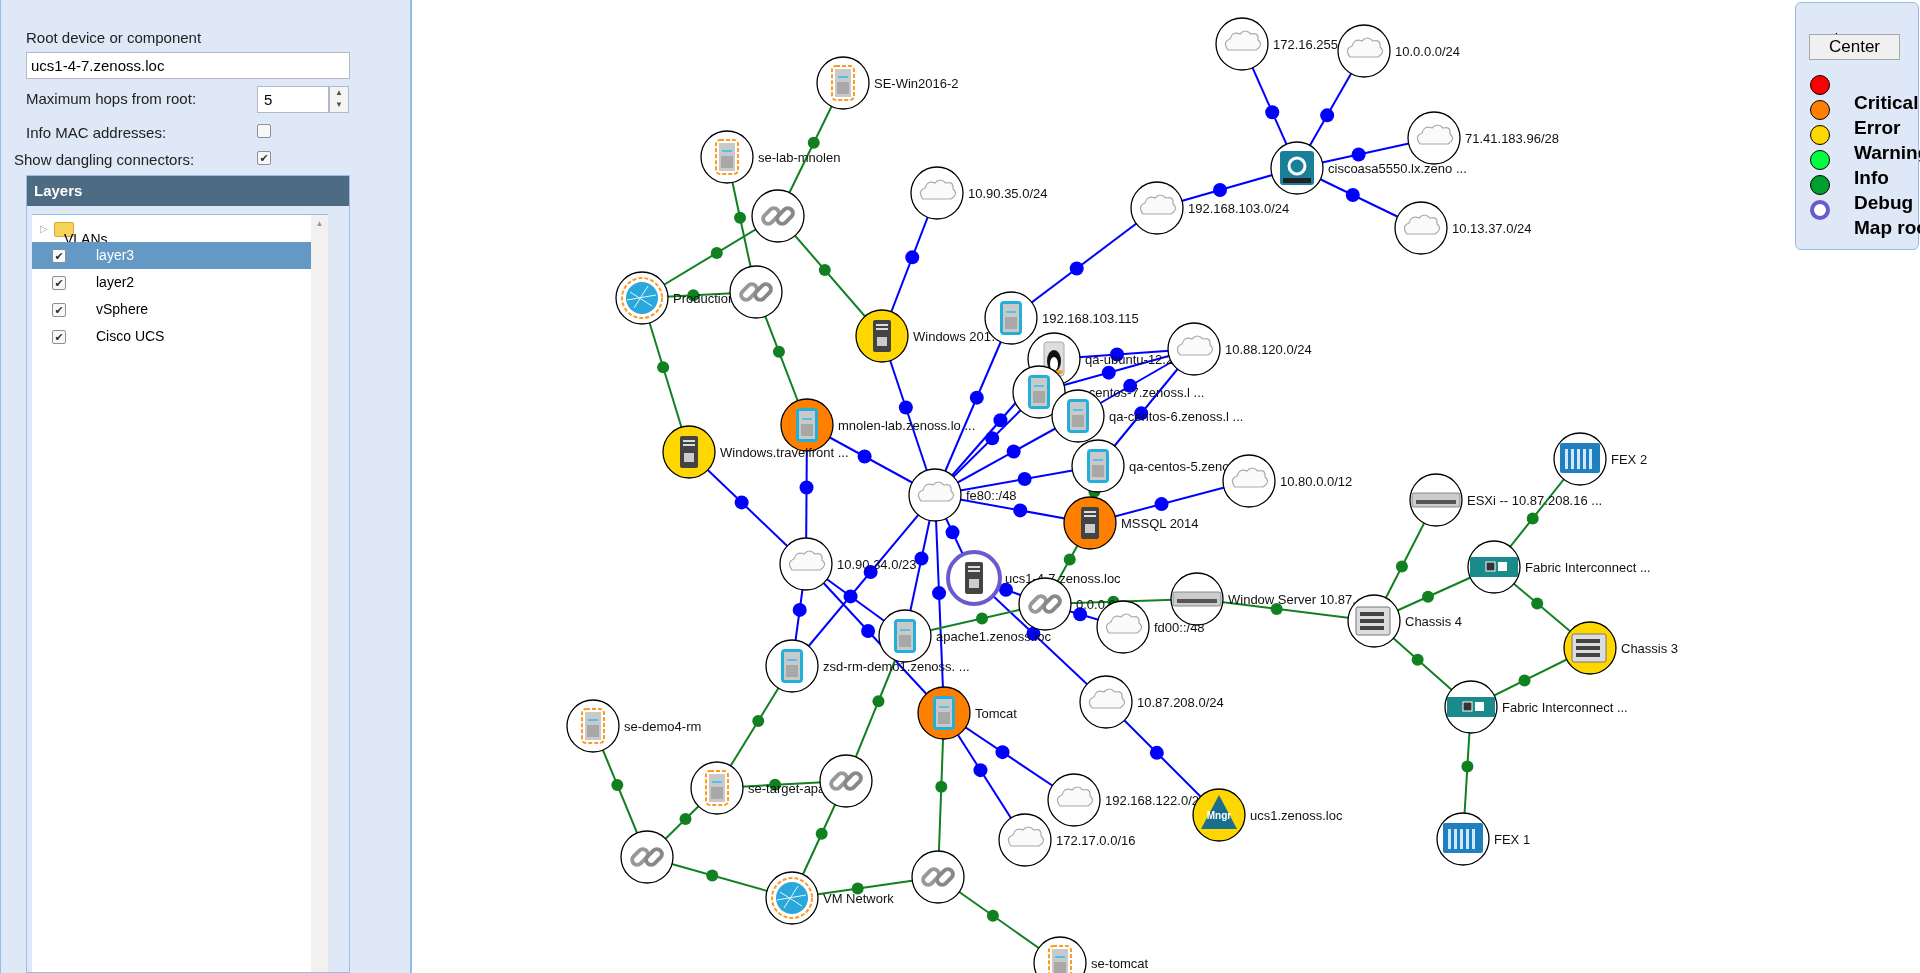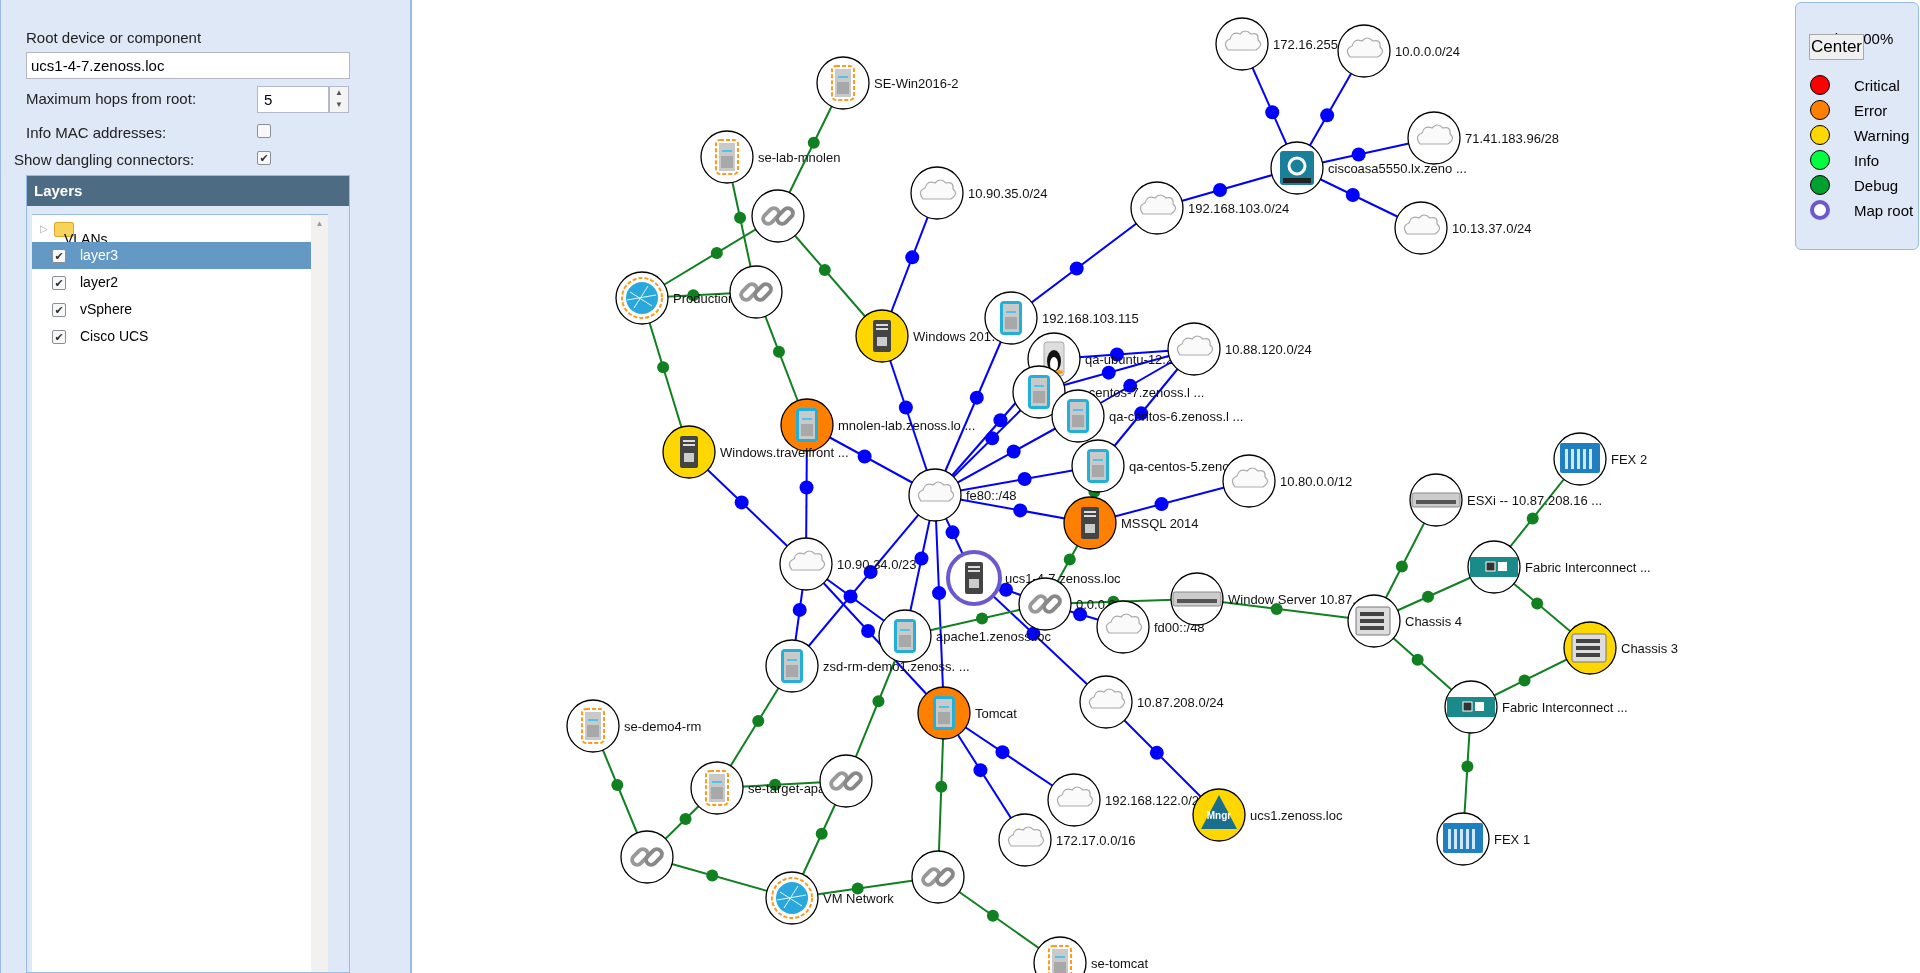--- a/index.html
+++ b/index.html
@@ -16,32 +16,32 @@
   .cb { position:absolute; width:14px; height:14px; border:1px solid #8a8f99; background:#f8f8f8; border-radius:2px; box-sizing:border-box;
     font-size:11px; line-height:12px; text-align:center; color:#333; }
   #layers-panel { position:absolute; left:25px; top:175px; width:324px; height:798px; border:1px solid #99bbe8; background:#dfe8f6; box-sizing:border-box; }
   #layers-header { height:30px; background:#4d6b82; color:#fff; font-weight:bold; font-size:15px; line-height:30px; padding-left:7px; }
   #layers-body { position:absolute; left:5px; top:38px; width:296px; bottom:0; background:#fff; border-top:1px solid #99bbe8; }
   #layers-scroll { position:absolute; right:0; top:0; width:17px; bottom:0; background:#f2f1f0; }
   #layers-scroll .up { font-size:8px; color:#999; text-align:center; margin-top:4px; }
   .tree-row { position:absolute; left:0; width:296px; height:27px; line-height:27px; font-size:14px; }
   .tree-row.sel { background:#6399c4; color:#fff; }
   .tree-row .cb { top:7px; left:20px; }
-  .tree-row .txt { position:absolute; left:48px; }
+  .tree-row .txt { position:absolute; left:64px; }
   #vlans-row .arrow { position:absolute; left:8px; font-size:10px; color:#aaa; }
   #vlans-row .folder { position:absolute; left:22px; top:7px; width:18px; height:13px; background:#f7d35b; border:1px solid #d9a82a; border-radius:2px; }
   #vlans-row .txt { left:32px;margin-top:11px; }
 
   #legend { position:absolute; left:1795px; top:2px; width:124px; height:248px; background:#dfe8f6; border:1px solid #99bbe8; border-radius:6px; box-sizing:border-box; }
   #scale-text { position:absolute; left:13px; top:12px; font-size:15px;margin-top:15px; }
-  #center-btn { position:absolute; left:13px; top:31px; width:55px; height:26px; background:#f0f0f0; border:1px solid #a8a8a8; font-size:17px;
+  #center-btn { position:absolute; left:13px; top:31px; width:91px; height:26px; background:#f0f0f0; border:1px solid #a8a8a8; font-size:17px;
     font-family:"Liberation Sans", sans-serif; padding:0; }
   .leg-row { position:absolute; left:14px; height:24px; }
   .leg-dot { position:absolute; left:0; top:0; width:20px; height:20px; border-radius:50%; border:1px solid #000; box-sizing:border-box; }
-  .leg-txt { position:absolute; left:44px; top:2px; font-size:15px; white-space:nowrap; }
+  .leg-txt { position:absolute; left:44px; top:17px; font-size:19px; white-space:nowrap;font-weight:bold; }
 
   #graph { position:absolute; left:374px; top:0; width:1420px; height:973px; }
   .node-label { font-size:13px; fill:#111; font-family:"Liberation Sans", sans-serif; }
 </style>
 </head>
 <body>
 
 <div id="sidebar">
   <span class="lbl" style="left:25px;top:29px;">Root device or component</span>
   <input id="root-input" type="text" value="ucs1-4-7.zenoss.loc" style="">

